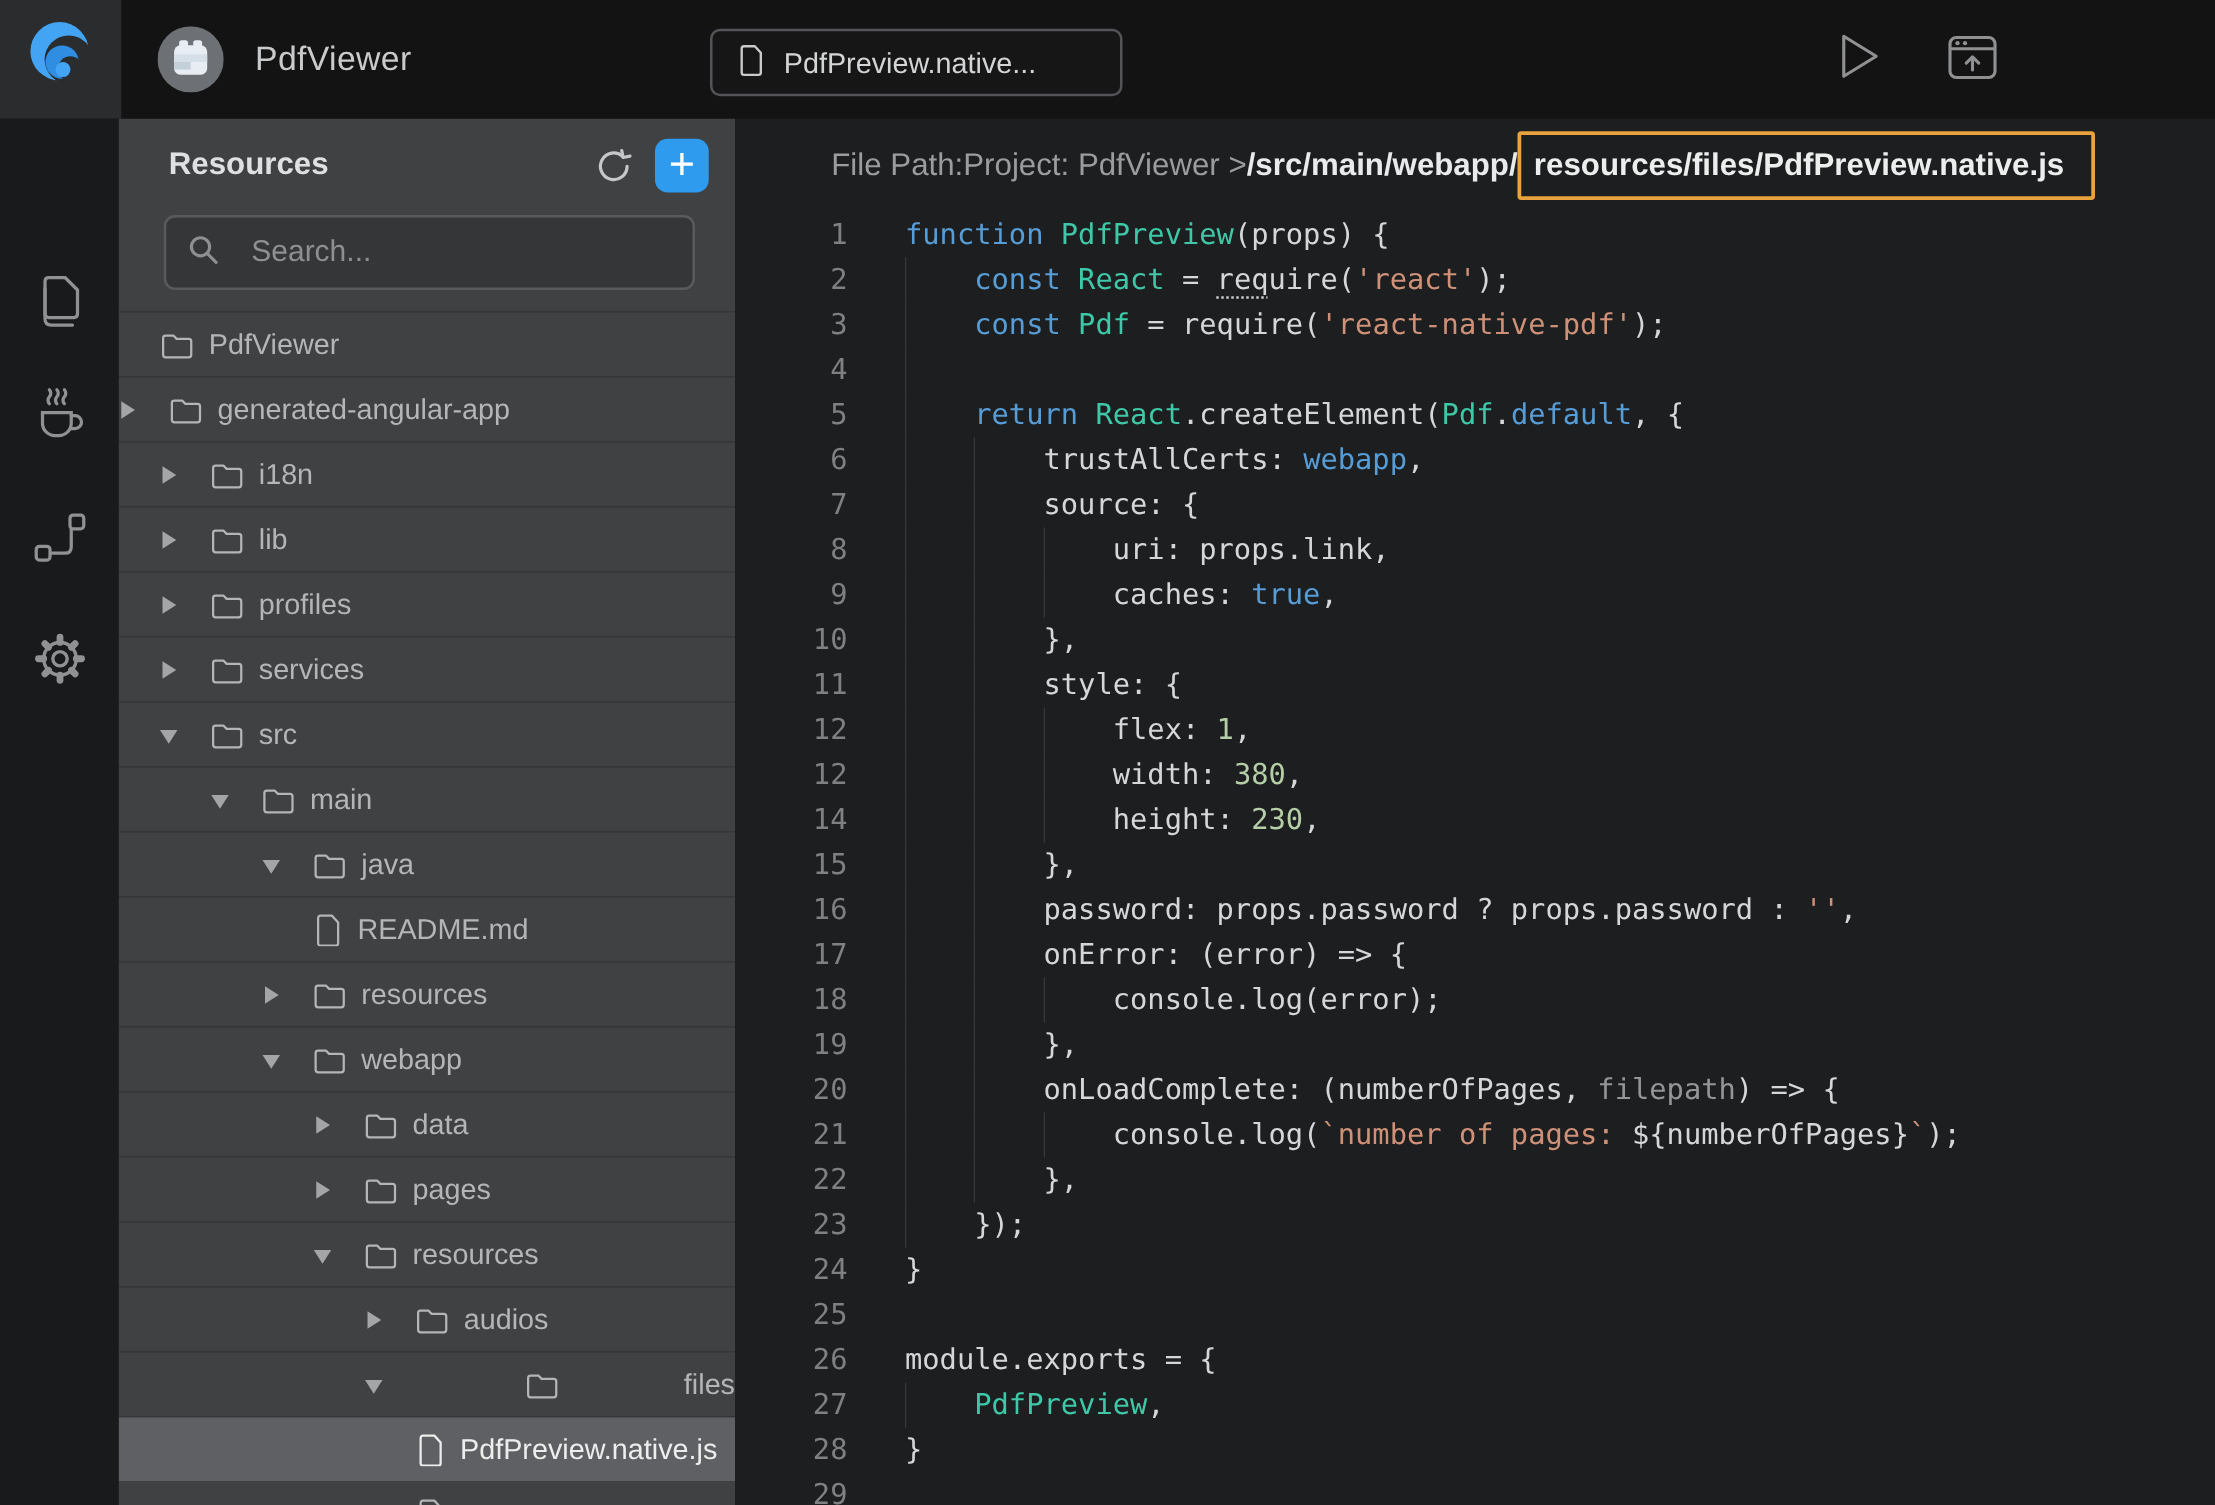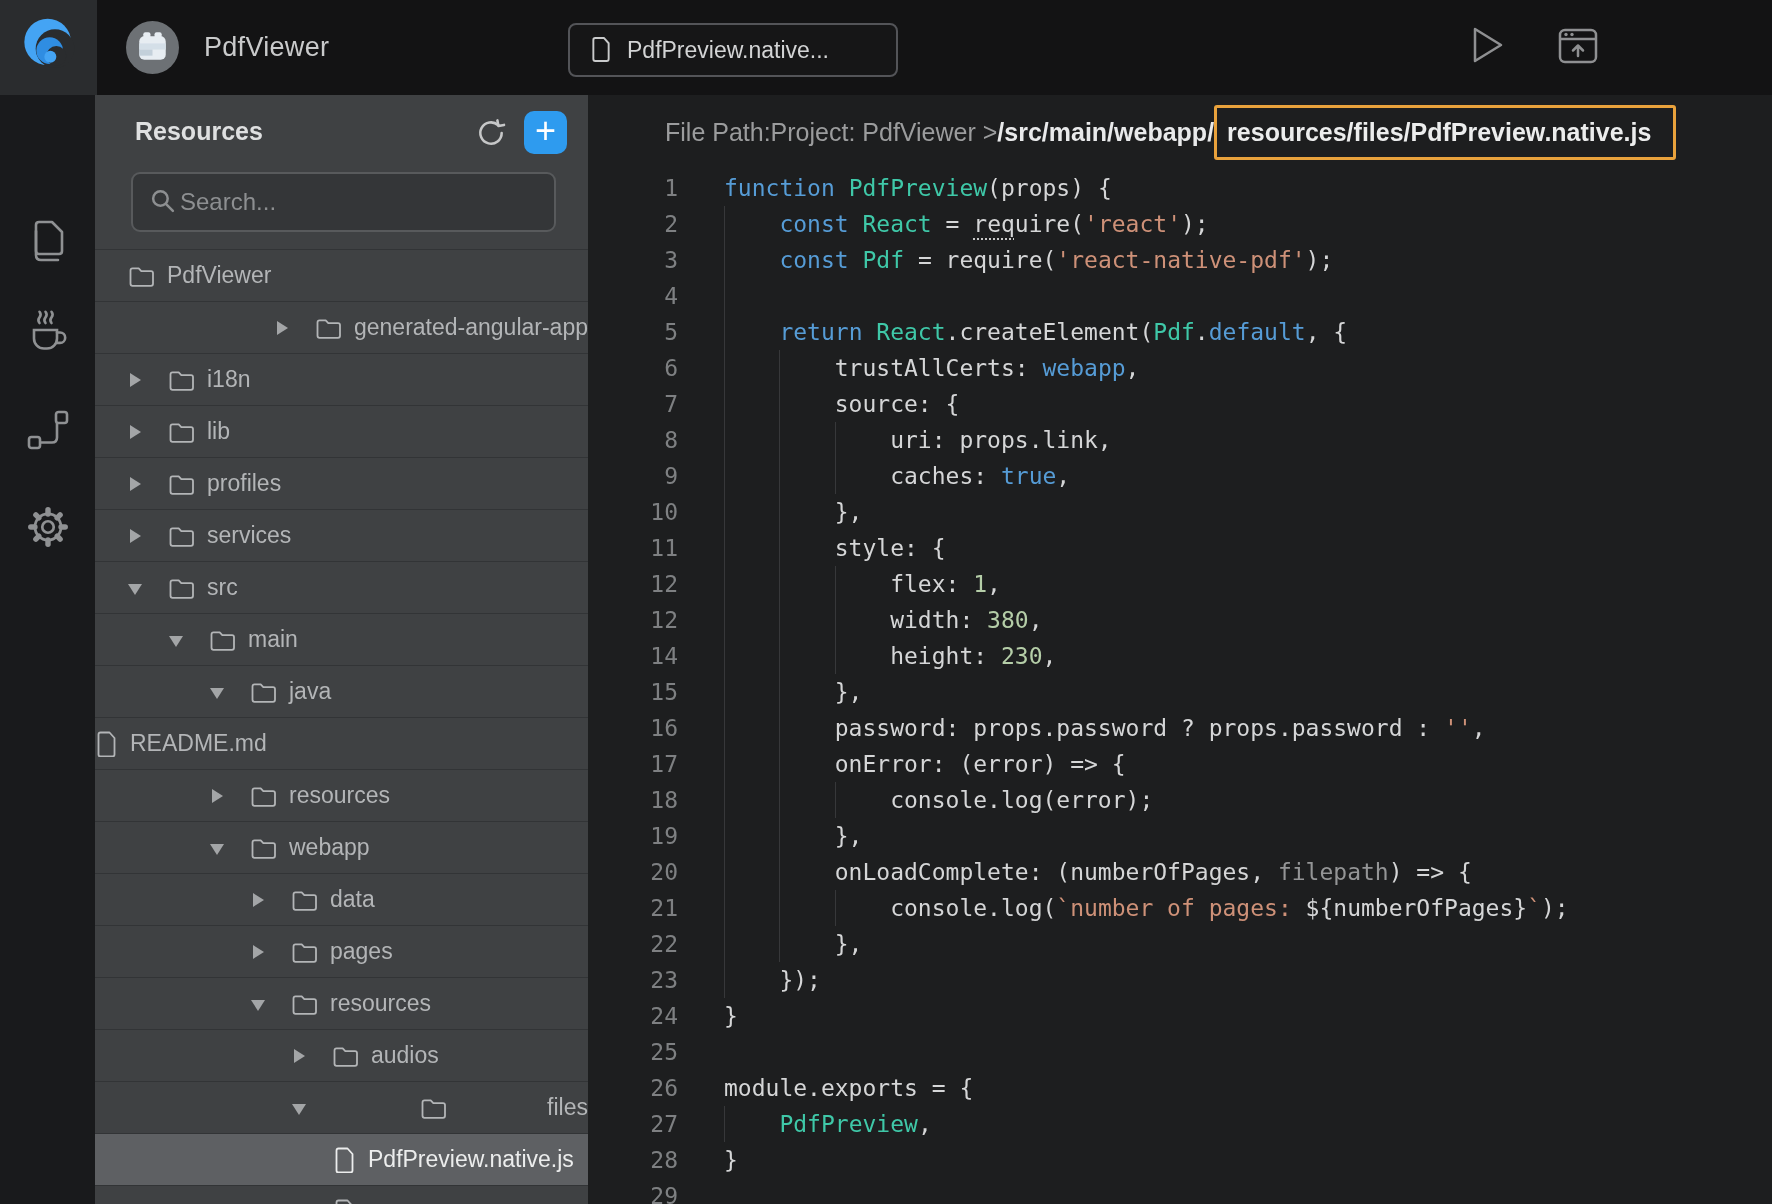--- a/index.html
+++ b/index.html
@@ -31,21 +31,21 @@
   .refresh-btn{position:absolute;left:380px;top:22px;width:32px;height:32px;display:flex;
                align-items:center;justify-content:center;}
   .plus-btn{position:absolute;left:429px;top:16px;width:43px;height:43px;border-radius:10px;
             display:flex;align-items:center;justify-content:center;}
   .plus-btn span{color:#fff;font-size:36px;font-weight:400;line-height:1;margin-top:-3px;}
   .collapse-tab{position:absolute;left:493px;top:19px;width:31px;height:41px;background:#3f4143;
                 border-radius:0 9px 9px 0;display:flex;align-items:center;justify-content:center;
                 color:#c4c5c6;font-size:26px;}
   .search{position:absolute;left:36px;right:32px;top:77px;height:60px;background:#343638;
           border:2px solid #585a5c;border-radius:9px;box-sizing:border-box;display:flex;
-          align-items:center;gap:2px;padding:0 16px;}
+          align-items:center;gap:23px;padding:0 16px;}
   .search input{flex:1;background:transparent;border:none;outline:none;color:#c9cacb;
                 font-size:24px;font-family:"Liberation Sans",sans-serif;}
   .search input::placeholder{color:#8d8f91;}
   .tree{position:absolute;left:0;right:0;top:154px;bottom:0;overflow:hidden;border-top:1px solid #323436;}
   .trow{height:52px;box-sizing:border-box;border-bottom:1px solid #323436;display:flex;
         align-items:center;color:#b3b5b7;font-size:23px;white-space:nowrap;}
   .trow.selected{background:#5e6063;color:#eceded;}
   .chev{width:14px;height:16px;margin-right:26px;flex:none;position:relative;}
   .chev.collapsed::before{content:"";position:absolute;left:2px;top:1px;
       border-left:11px solid #a3a5a7;border-top:7px solid transparent;border-bottom:7px solid transparent;}
@@ -195,21 +195,21 @@
 
   <div class="tree">
       <div class="trow" style="padding-left: 33px;">
         <span class="ticon">
           <svg width="27" height="24" viewBox="0 0 27 24" fill="none" stroke="currentColor" stroke-width="1.8" stroke-linejoin="round">
             <path d="M2.5 19.8 V6.4 q0-2 2-2 h6.2 l2.6 2.7 h9.7 q2 0 2 2 v10.7 q0 2-2 2 h-18.5 q-2 0-2-2 Z"></path>
           </svg>
         </span>
         <span>PdfViewer</span>
       </div>
-      <div class="trow" style="padding-left: 33px; justify-content: flex-end;">
+      <div class="trow" style="">
         <span class="chev collapsed"></span>
         <span class="ticon">
           <svg width="27" height="24" viewBox="0 0 27 24" fill="none" stroke="currentColor" stroke-width="1.8" stroke-linejoin="round">
             <path d="M2.5 19.8 V6.4 q0-2 2-2 h6.2 l2.6 2.7 h9.7 q2 0 2 2 v10.7 q0 2-2 2 h-18.5 q-2 0-2-2 Z"></path>
           </svg>
         </span>
         <span>generated-angular-app</span>
       </div>
       <div class="trow" style="padding-left: 33px;">
         <span class="chev collapsed"></span>
@@ -267,21 +267,21 @@
       </div>
       <div class="trow" style="padding-left: 115px;">
         <span class="chev expanded"></span>
         <span class="ticon">
           <svg width="27" height="24" viewBox="0 0 27 24" fill="none" stroke="currentColor" stroke-width="1.8" stroke-linejoin="round">
             <path d="M2.5 19.8 V6.4 q0-2 2-2 h6.2 l2.6 2.7 h9.7 q2 0 2 2 v10.7 q0 2-2 2 h-18.5 q-2 0-2-2 Z"></path>
           </svg>
         </span>
         <span>java</span>
       </div>
-      <div class="trow" style="">
+      <div class="trow" style="padding-left: 156px;">
         <span class="ticon">
           <svg width="23" height="27" viewBox="0 0 23 27" fill="none" stroke="currentColor" stroke-width="1.8" stroke-linejoin="round">
             <path d="M3.5 24.5 v-20 q0-2 2-2 h9 l5 5.5 v16.5 q0 2-2 2 h-12 q-2 0-2-2 Z"></path>
           </svg>
         </span>
         <span>README.md</span>
       </div>
       <div class="trow" style="padding-left: 115px;">
         <span class="chev collapsed"></span>
         <span class="ticon">

